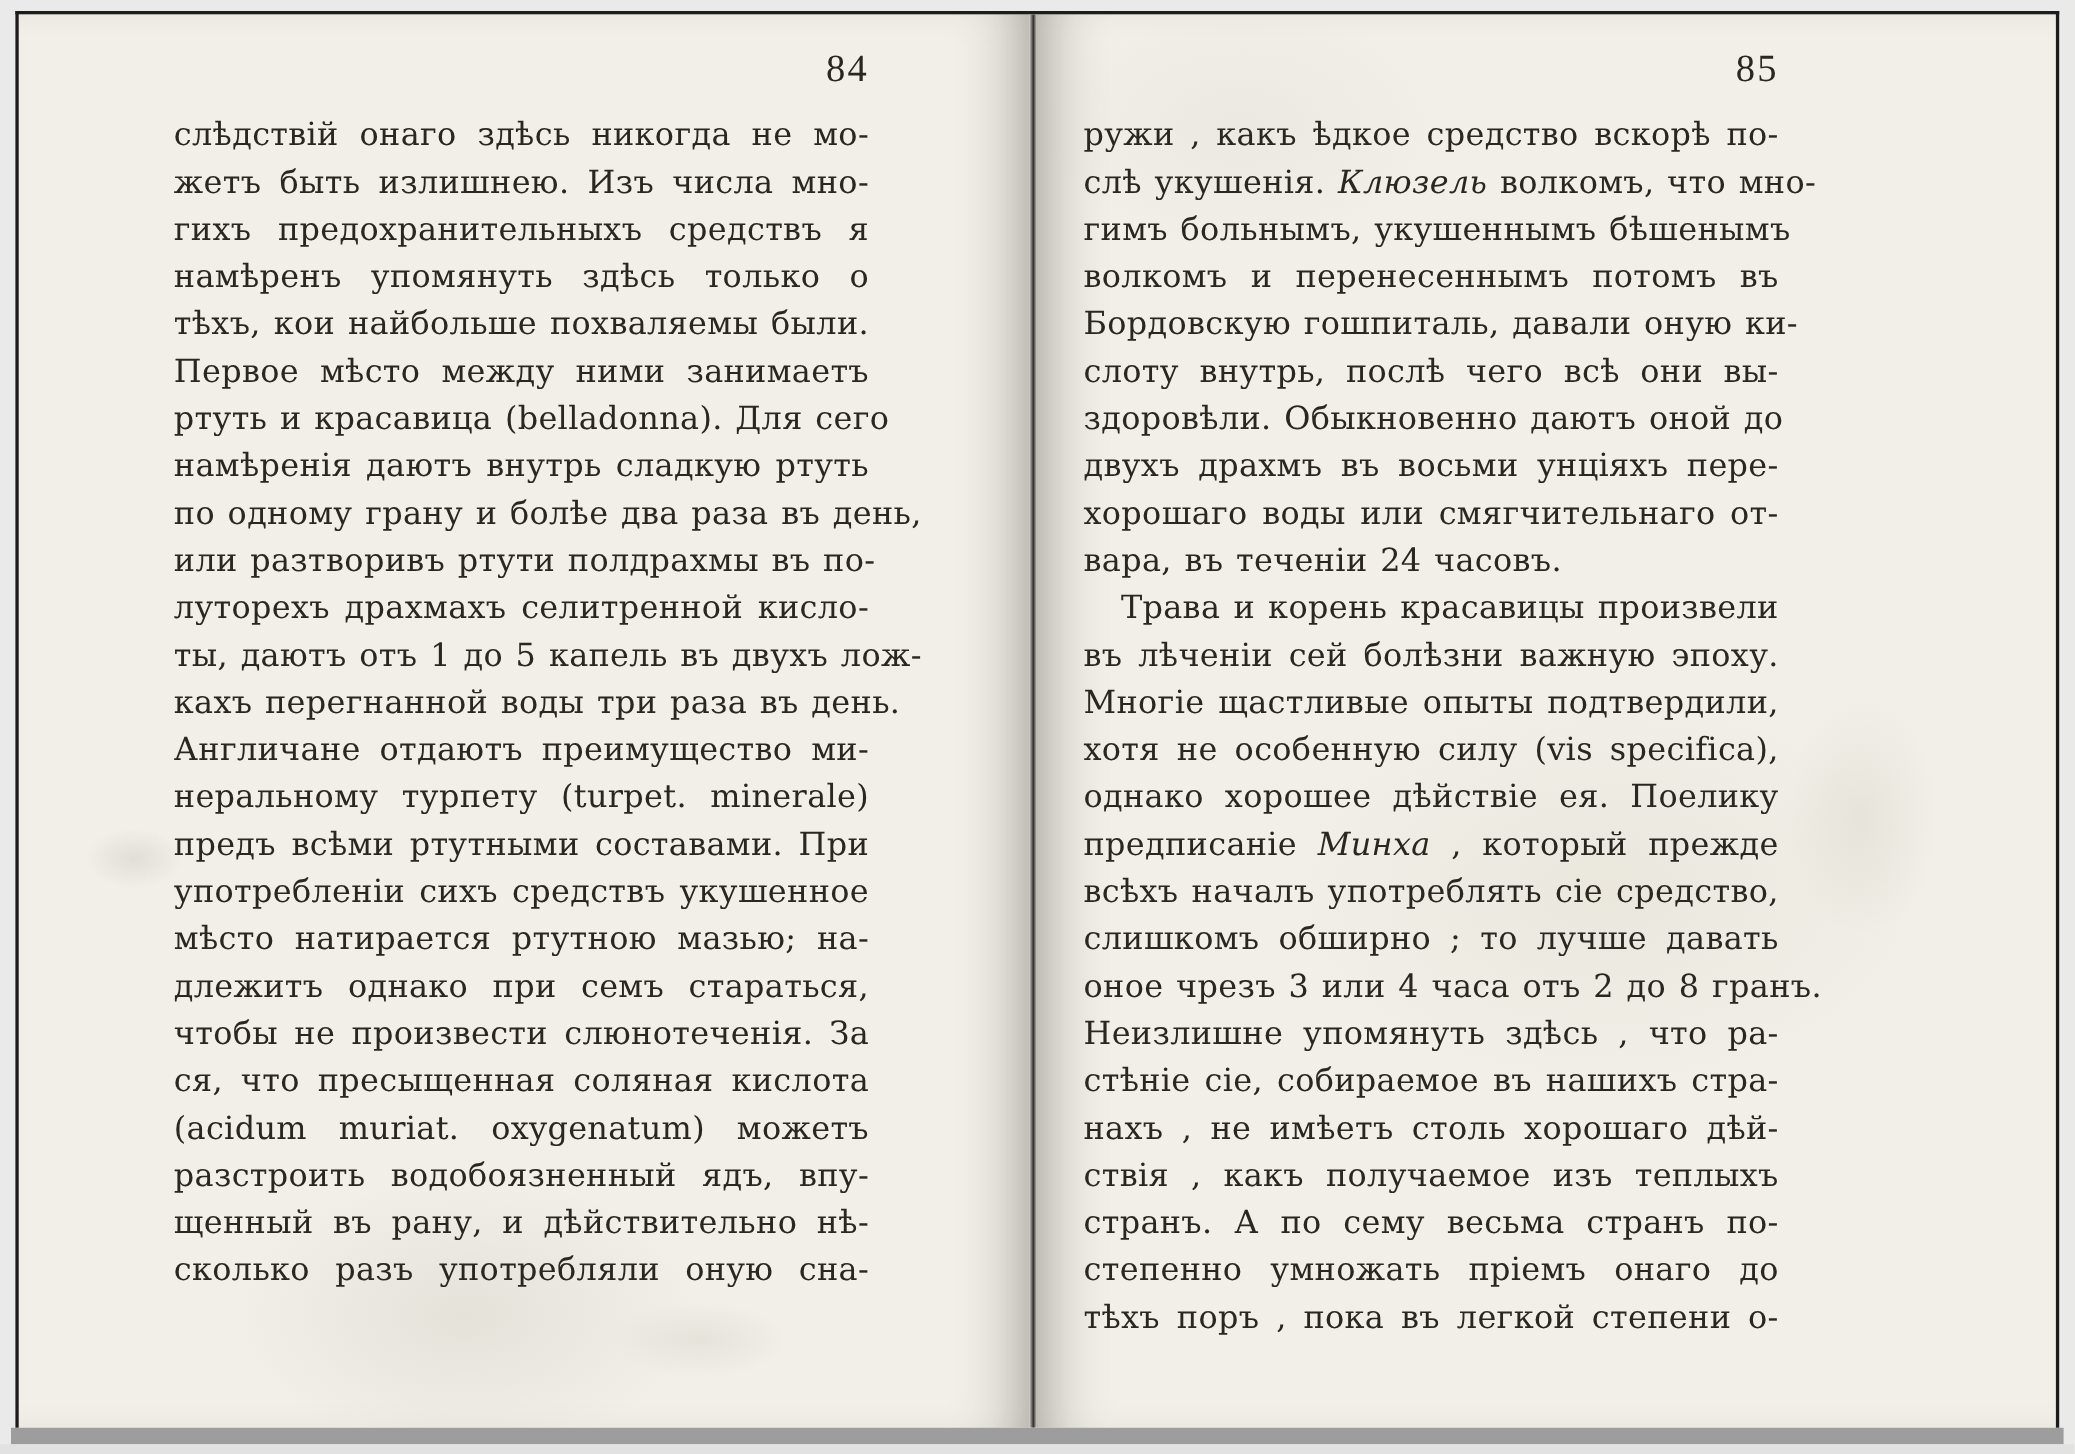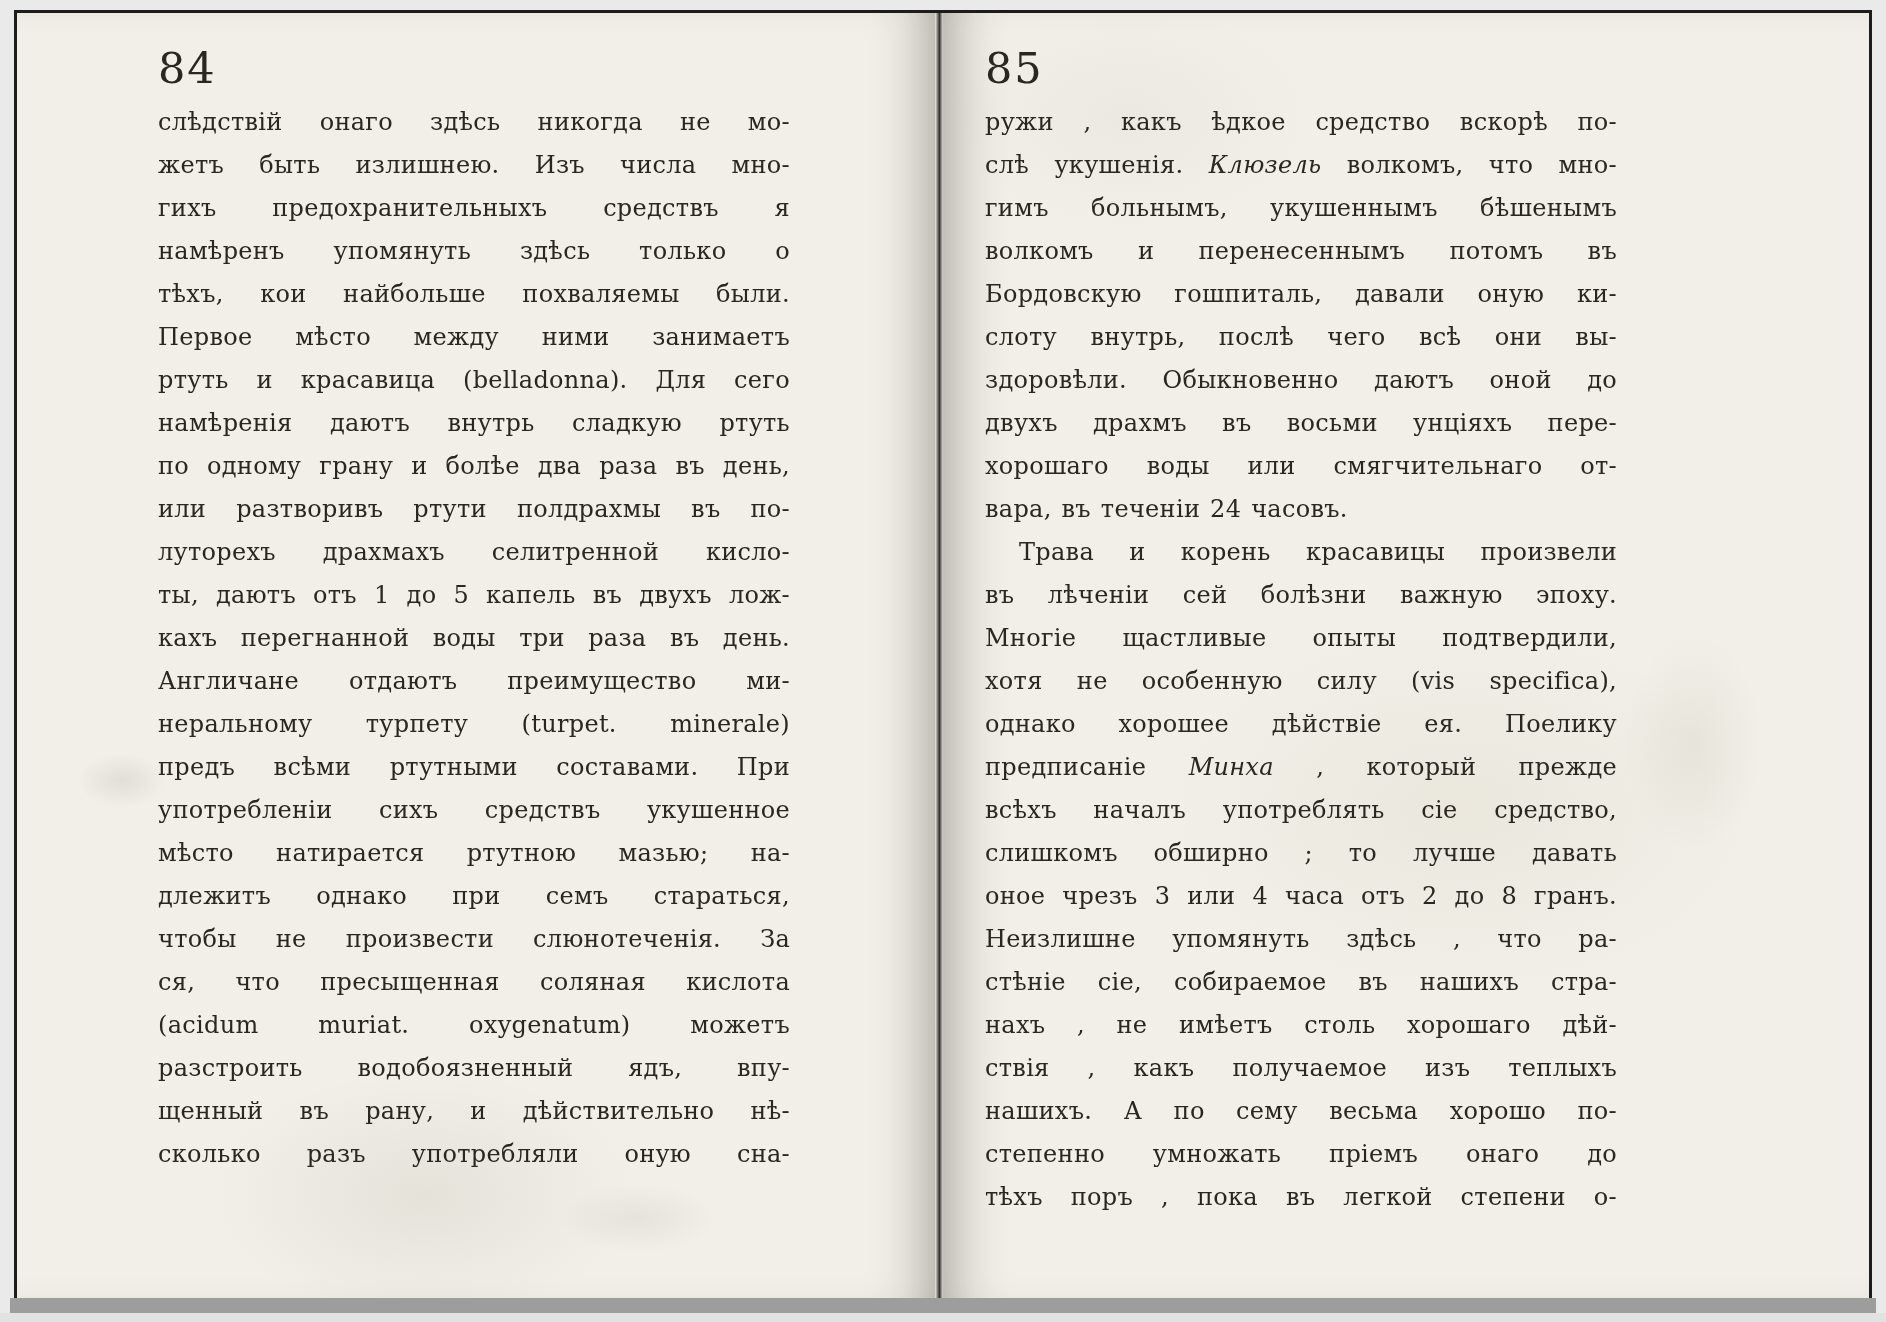--- a/index.html
+++ b/index.html
@@ -78,30 +78,31 @@
       rgba(40,35,28,0.08) 100%);
   }
 
   .text-block {
     color: var(--ink, #2b2620);
   }
   .page.left  .text-block { margin-left: 141px; width: 632px; }
   .page.right .text-block { margin-left: 42px;  width: 632px; }
 
   .page-number {
-    text-align: left;
-    font-size: 43px;
+    text-align: right;
+    font-size: 35px;
     letter-spacing: 2px;
     height: 48px;
     margin-bottom: 10px;
     color: var(--ink, #2b2620);
+    font-family: Liberation Serif, serif;
   }
 
   .line {
-    font-size: 24px;
+    font-size: 29px;
     line-height: 43px;
     height: 43px;
     letter-spacing: 0.3px;
     word-spacing: 2px;
     text-align: justify;
     text-align-last: justify;
     white-space: nowrap;
   }
   .line.align-left { text-align-last: left; }
   .line.indent { text-indent: 34px; }
@@ -177,21 +178,21 @@
           <div class="line"><span>хотя не особенную силу (vis specifica),</span></div>
           <div class="line"><span>однако хорошее дѣйствіе ея. Поелику</span></div>
           <div class="line"><span>предписаніе </span><span class="italic">Минха</span><span> , который прежде</span></div>
           <div class="line"><span>всѣхъ началъ употреблять сіе средство,</span></div>
           <div class="line"><span>слишкомъ обширно ; то лучше давать</span></div>
           <div class="line"><span>оное чрезъ 3 или 4 часа отъ 2 до 8 гранъ.</span></div>
           <div class="line"><span>Неизлишне упомянуть здѣсь , что ра-</span></div>
           <div class="line"><span>стѣніе сіе, собираемое въ нашихъ стра-</span></div>
           <div class="line"><span>нахъ , не имѣетъ столь хорошаго дѣй-</span></div>
           <div class="line"><span>ствія , какъ получаемое изъ теплыхъ</span></div>
-          <div class="line"><span>нашихъ. А по сему весьма хорошо по-</span></div>
+          <div class="line"><span>странъ. А по сему весьма странъ по-</span></div>
           <div class="line"><span>степенно умножать пріемъ онаго до</span></div>
           <div class="line"><span>тѣхъ поръ , пока въ легкой степени о-</span></div>
         </div>
     </section>
 
   </div>
   <div class="bottom-band"></div>
   <div class="below-band"></div>
 </div>
 

